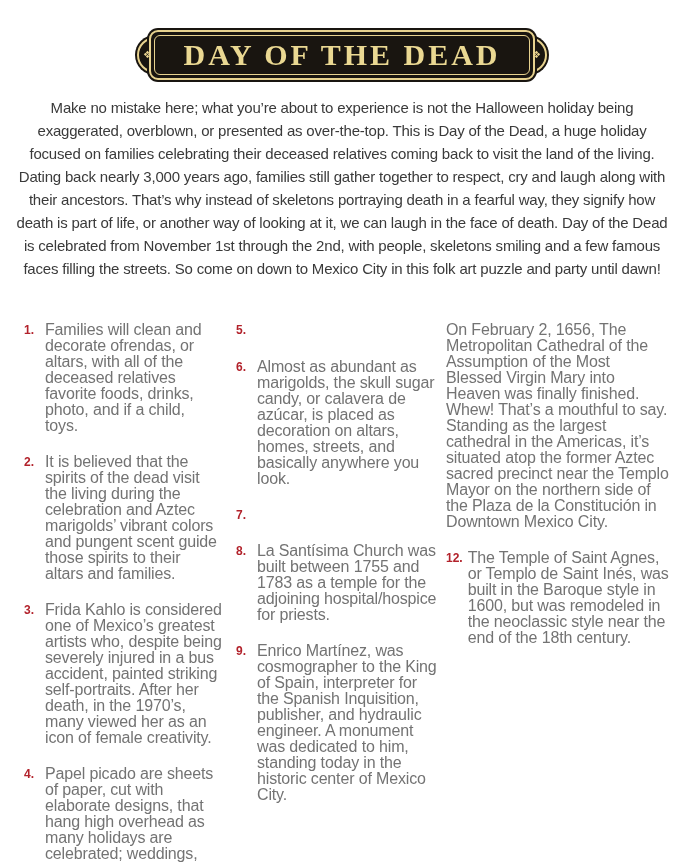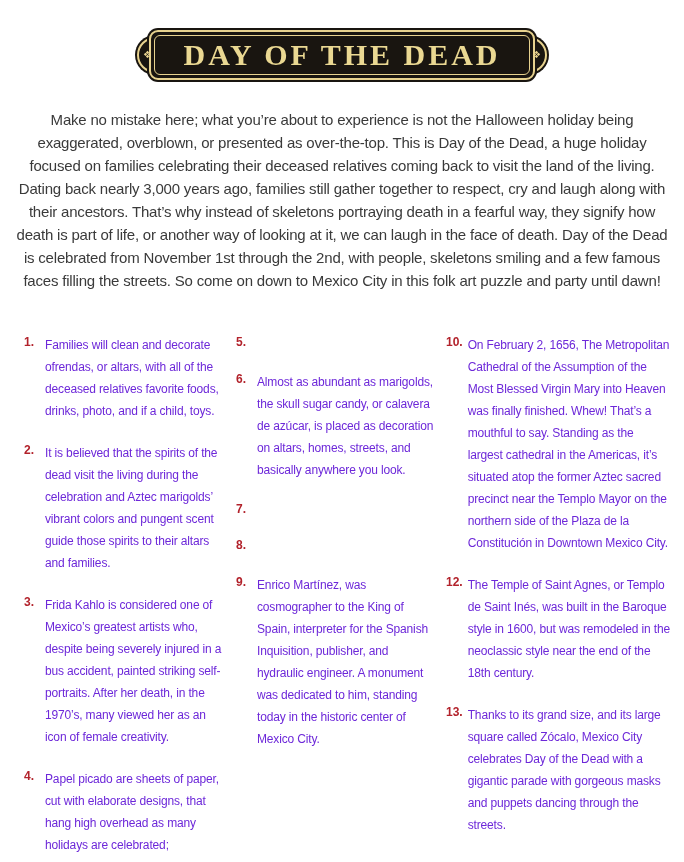--- a/index.html
+++ b/index.html
@@ -73,21 +73,21 @@
     color: #e7d28e;
     font-size: 10px;
     line-height: 10px;
   }
   .orn-left  { left: -8px; }
   .orn-right { right: -8px; }
 
   
   .intro {
     width: 658px;
-    margin: 28px auto 0 auto;
+    margin: 16px auto 0 auto;
     text-align: center;
     font-size: 15px;
     line-height: 23px;
     letter-spacing: -0.2px;
     color: #3a3a3a;
   }
 
   
   .fact-list {
     display: flex;
@@ -105,24 +105,24 @@
     min-width: 16px;
     padding-right: 5px;
     flex-shrink: 0;
     color: #b2222b;
     font-weight: 700;
     font-size: 12px;
     line-height: 16.5px;
   }
   .fact-text {
     flex: 1;
-    font-size: 12px;
-    line-height: 22px;
+    font-size: 16px;
+    line-height: 16px;
     letter-spacing: -0.15px;
-    color: #6d28d9;
+    color: #737373;
   }
 </style>
 </head>
 <body>
 
 <div class="banner-wrap">
   <div class="banner">
     <div class="bump bump-left"></div>
     <div class="bump bump-right"></div>
     <div class="plaque">
@@ -163,35 +163,31 @@
     </div>
     <div class="fact-item">
       <span class="fact-num">6.</span>
       <span class="fact-text">Almost as abundant as marigolds, the skull sugar candy, or calavera de azúcar, is placed as decoration on altars, homes, streets, and basically anywhere you look.</span>
     </div>
     <div class="fact-item">
       <span class="fact-num">7.</span>
     </div>
     <div class="fact-item">
       <span class="fact-num">8.</span>
+      <span class="fact-text">La Santísima Church was built between 1755 and 1783 as a temple for the adjoining hospital/hospice for priests.</span>
     </div>
     <div class="fact-item">
       <span class="fact-num">9.</span>
       <span class="fact-text">Enrico Martínez, was cosmographer to the King of Spain, interpreter for the Spanish Inquisition, publisher, and hydraulic engineer. A monument was dedicated to him, standing today in the historic center of Mexico City.</span>
     </div>
   </div>
 
   <div class="fact-col-3">
     <div class="fact-item">
-      <span class="fact-num">10.</span>
       <span class="fact-text">On February 2, 1656, The Metropolitan Cathedral of the Assumption of the Most Blessed Virgin Mary into Heaven was finally finished. Whew! That’s a mouthful to say. Standing as the largest cathedral in the Americas, it’s situated atop the former Aztec sacred precinct near the Templo Mayor on the northern side of the Plaza de la Constitución in Downtown Mexico City.</span>
     </div>
     <div class="fact-item">
       <span class="fact-num">12.</span>
       <span class="fact-text">The Temple of Saint Agnes, or Templo de Saint Inés, was built in the Baroque style in 1600, but was remodeled in the neoclassic style near the end of the 18th century.</span>
     </div>
-    <div class="fact-item">
-      <span class="fact-num">13.</span>
-      <span class="fact-text">Thanks to its grand size, and its large square called Zócalo, Mexico City celebrates Day of the Dead with a gigantic parade with gorgeous masks and puppets dancing through the streets.</span>
-    </div>
   </div>
 
 </div>
 
 </body></html>

